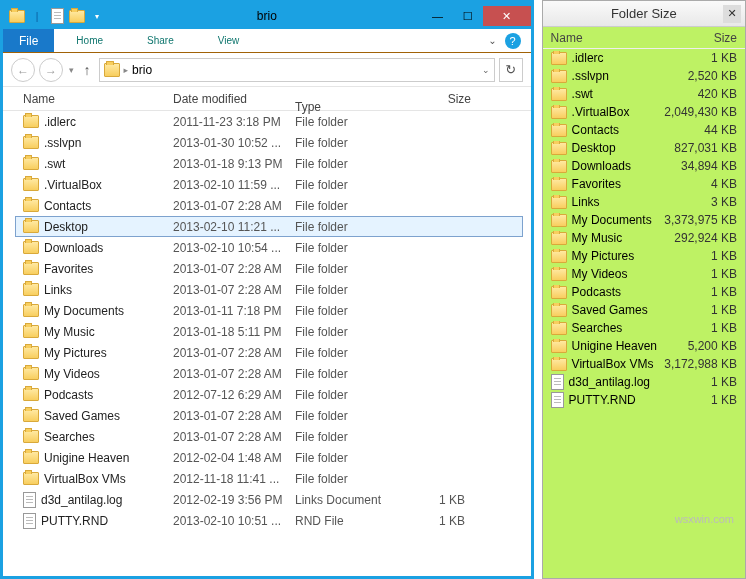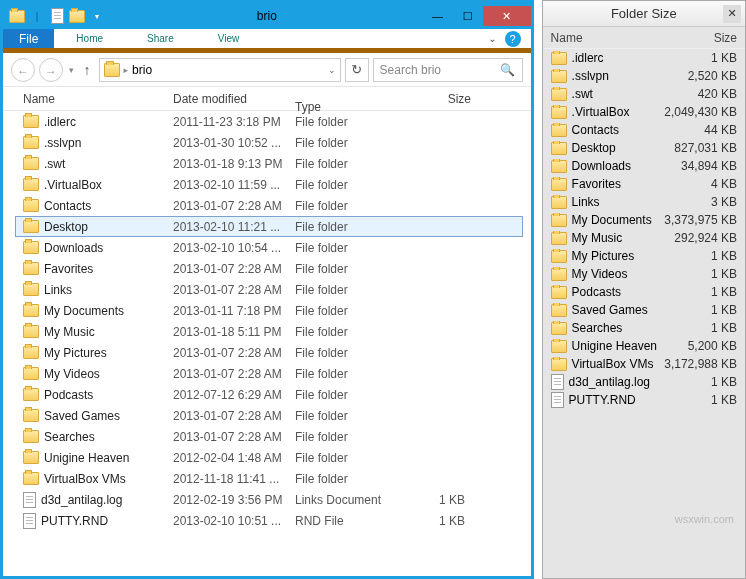--- a/index.html
+++ b/index.html
@@ -5,21 +5,21 @@
 * { margin: 0; padding: 0; box-sizing: border-box; font-family: "Segoe UI", Arial, sans-serif; }
 body { background: #fff; width: 746px; height: 579px; overflow: hidden; display: flex; }
 .main-window { width: 536px; height: 579px; border: 3px solid #1ba1e2; display: flex; flex-direction: column; background: #fff; }
 .title-bar { height: 26px; background: #1ba1e2; display: flex; align-items: center; position: relative; }
 .title-icons { display: flex; gap: 4px; padding-left: 6px; }
 .title-icon { width: 16px; height: 16px; display: inline-flex; align-items: center; justify-content: center; font-size: 10px; }
 .win-title { position: absolute; left: 50%; transform: translateX(-50%); color: #000; font-size: 12px; }
 .win-controls { margin-left: auto; display: flex; }
 .win-btn { width: 30px; height: 20px; display: flex; align-items: center; justify-content: center; font-size: 11px; color: #000; }
 .win-btn.close { background: #c75050; width: 48px; color: #fff; }
-.ribbon-tabs { height: 24px; background: #fff; display: flex; align-items: center; border-bottom: 5px solid #a16207; }
+.ribbon-tabs { height: 24px; background: #fff; display: flex; align-items: center; border-bottom: 1px solid #a16207; }
 .file-tab { background: #1979ca; color: #fff; padding: 4px 16px; font-size: 12px; height: 100%; display: flex; align-items: center; }
 .rtab { padding: 4px 22px; font-size: 10px; color: #0f766e; }
 .ribbon-right { margin-left: auto; display: flex; gap: 8px; padding-right: 10px; align-items: center; }
 .chev { color: #555; font-size: 10px; }
 .help-ic { width: 16px; height: 16px; border-radius: 50%; background: #1ba1e2; color: #fff; font-size: 11px; display: flex; align-items: center; justify-content: center; }
 .nav-row { height: 34px; display: flex; align-items: center; padding: 0 8px; gap: 4px; border-bottom: 1px solid #e5e5e5; }
 .nav-btn { width: 24px; height: 24px; border: 1px solid #ccc; border-radius: 50%; display: flex; align-items: center; justify-content: center; color: #999; font-size: 12px; }
 .nav-small { color: #888; font-size: 9px; padding: 0 2px; }
 .up-btn { color: #555; font-size: 14px; padding: 0 4px; }
 .addr-bar { flex: 1; height: 24px; border: 1px solid #ccc; display: flex; align-items: center; padding: 0 4px; font-size: 12px; gap: 4px; }
@@ -43,21 +43,21 @@
 .cell-size { width: 60px; text-align: right; color: #555; padding-right: 6px; }
 .ic-folder { width: 16px; height: 13px; background: linear-gradient(#ffe9a2,#f8ce5e); border: 1px solid #d9a93a; border-radius: 1px; position: relative; flex-shrink: 0; }
 .ic-folder::before { content:""; position:absolute; top:-3px; left:1px; width:5px; height:3px; background:#f8ce5e; border:1px solid #d9a93a; border-bottom:none; }
 .ic-file { width: 13px; height: 16px; background: #fff; border: 1px solid #999; position: relative; flex-shrink: 0; }
 .ic-file::after { content:""; position:absolute; top:3px; left:2px; right:2px; height:1px; background:#bbb; box-shadow: 0 3px 0 #bbb, 0 6px 0 #bbb; }
 .status-bar { height: 24px; border-top: 1px solid #e0e0e0; display: flex; align-items: center; padding: 0 8px; font-size: 12px; color: #555; }
 .status-icons { margin-left: auto; display: flex; gap: 2px; }
 .view-btn { width: 22px; height: 18px; border: 1px solid #ccc; display: flex; align-items: center; justify-content: center; font-size: 10px; }
 .view-btn.active { background: #cde6f7; border-color: #7da2ce; }
 
-.side-window { flex: 1; border: 1px solid #aaa; margin-left: 8px; display: flex; flex-direction: column; background: #e5e5e5; }
+.side-window { flex: 1; border: 1px solid #aaa; margin-left: 8px; display: flex; flex-direction: column; background: #bef264; }
 .side-title { height: 26px; background: linear-gradient(#fafafa,#e8e8e8); border-bottom: 1px solid #ccc; display: flex; align-items: center; justify-content: center; font-size: 13px; color: #333; position: relative; }
 .side-close { position: absolute; right: 4px; width: 18px; height: 18px; background: #ddd; display: flex; align-items: center; justify-content: center; font-size: 11px; }
 .side-headers { height: 22px; display: flex; align-items: center; font-size: 12px; color: #444; padding: 0 8px; border-bottom: 1px solid #eee; }
 .sh-name { flex: 1; }
 .sh-size { width: 76px; text-align: right; }
 .side-list { flex: 1; overflow-y: auto; font-size: 12px; }
 .srow { height: 18px; display: flex; align-items: center; padding: 0 8px; }
 .sname { flex: 1; display: flex; align-items: center; gap: 5px; overflow: hidden; white-space: nowrap; }
 .ssize { width: 80px; text-align: right; color: #333; }
 .watermark { position: absolute; bottom: 54px; right: 12px; font-size: 11px; color: #bbb; }
@@ -104,24 +104,20 @@
     <div class="nav-btn">→</div>
     <span class="nav-small">▾</span>
     <span class="up-btn">↑</span>
     <div class="addr-bar">
       <span class="folder-mini"></span>
       <span style="color:#888;font-size:9px">▸</span>
       <span>brio</span>
       <span class="dd">⌄</span>
     </div>
     <div class="refresh-btn">↻</div>
-    <div class="search-box">
-      <span>Search brio</span>
-      <span class="mag">🔍</span>
-    </div>
   </div>
 
   <div class="col-headers">
     <div class="ch-name">Name</div>
     <div class="ch-date">Date modified</div>
     <div class="ch-type">Type</div>
     <div class="ch-size">Size</div>
   </div>
 
   <div class="file-list" id="file-list">

